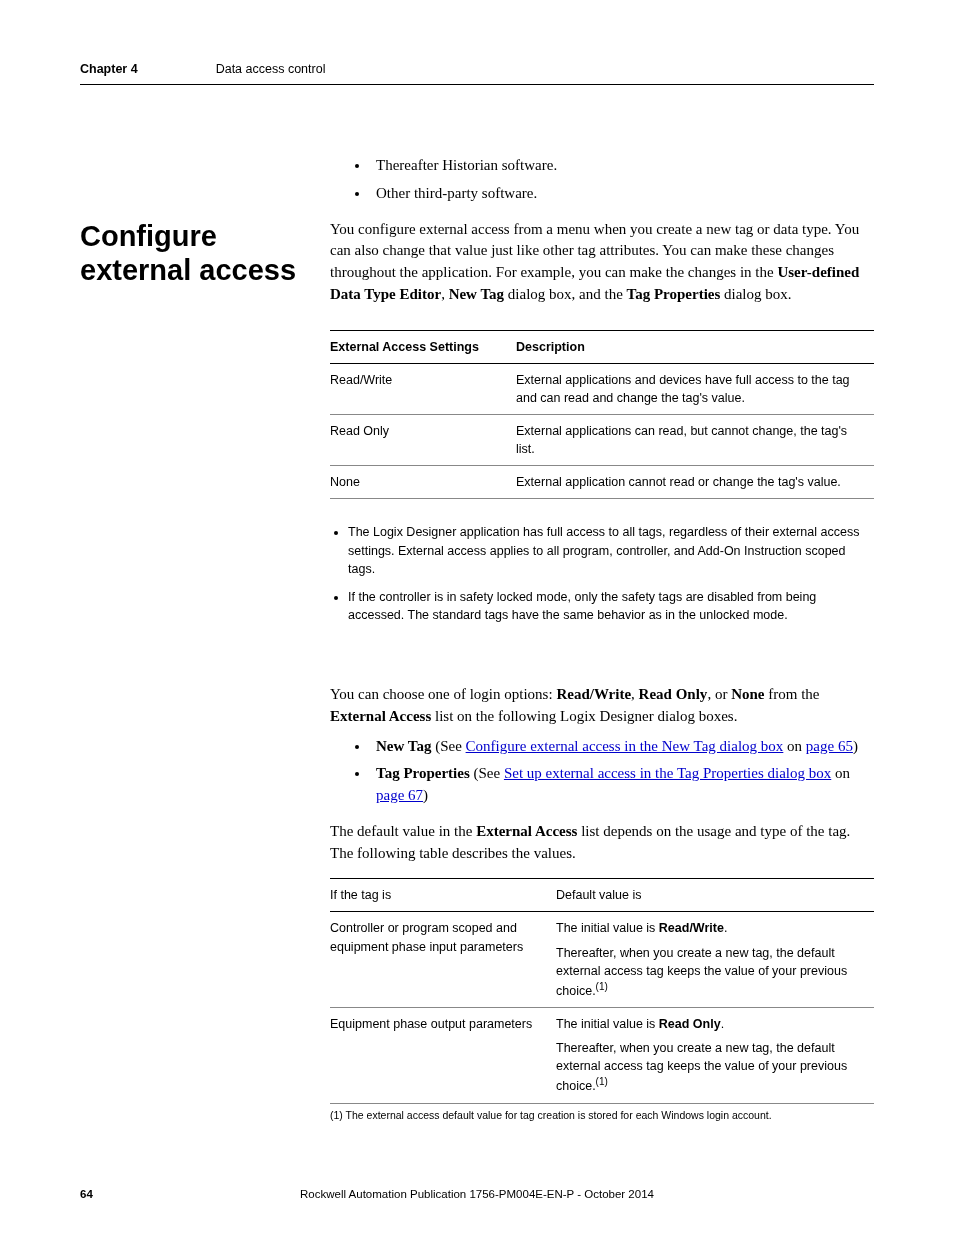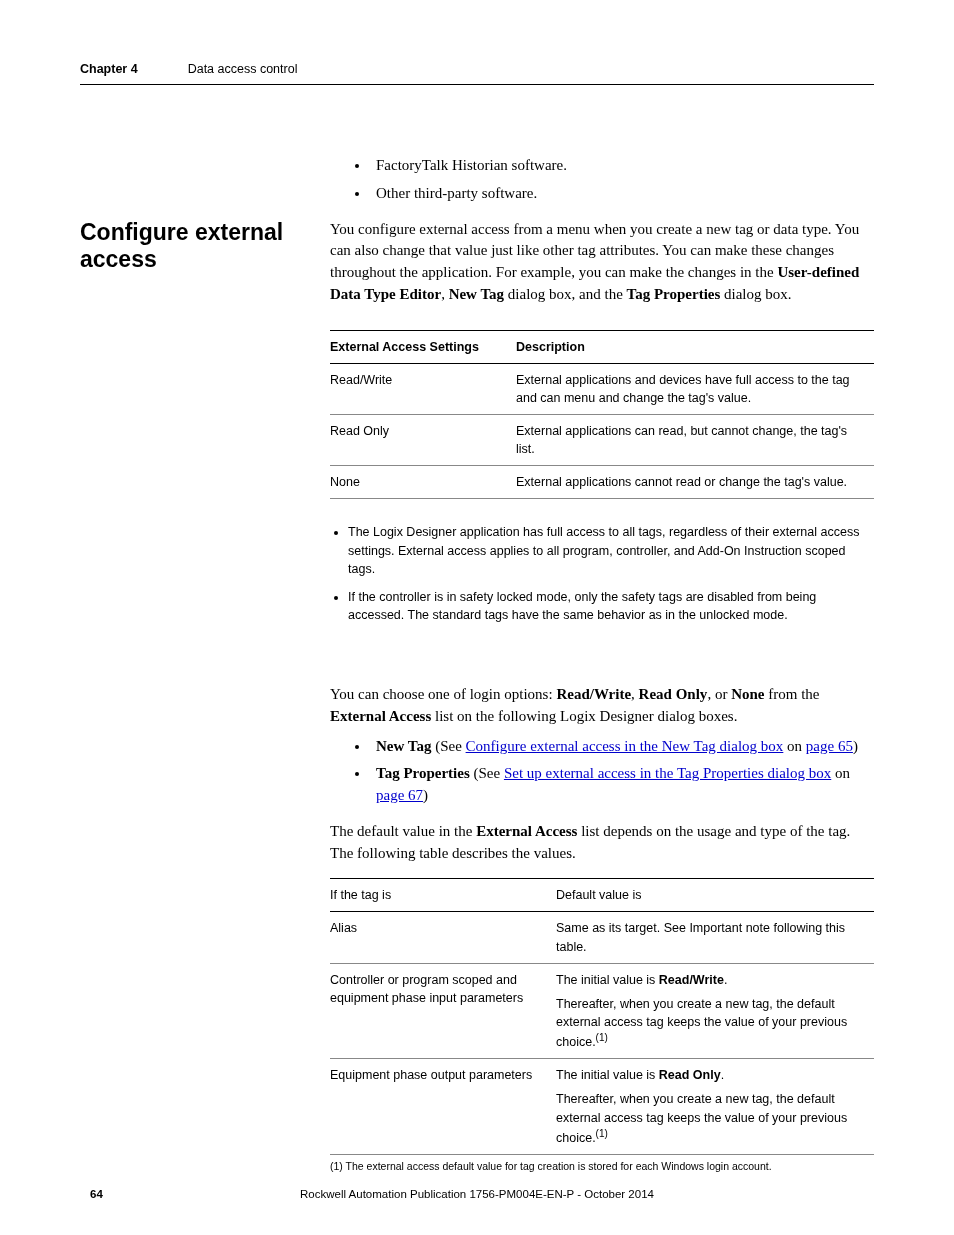--- a/index.html
+++ b/index.html
@@ -15,30 +15,31 @@
     font-size: 15px;
     line-height: 1.45;
   }
   .header {
     display: flex;
     align-items: flex-end;
     border-bottom: 1px solid #000;
     padding-bottom: 6px;
     margin-bottom: 70px;
     font-family: Arial, Helvetica, sans-serif;
+    gap: 28px;
   }
   .chapter-label { font-weight: bold; font-size: 12.5px; margin-right: 50px; }
   .chapter-title { font-size: 12.5px; }
   .two-col { display: flex; align-items: flex-start; }
   .side-heading {
     width: 250px;
     flex: 0 0 250px;
     font-family: Arial, Helvetica, sans-serif;
     font-weight: bold;
-    font-size: 23px;
+    font-size: 29px;
     line-height: 1.2;
   }
   .main-col { flex: 1; }
   ul.disc { list-style: disc; margin: 0 0 14px 0; padding-left: 40px; }
   ul.disc li { margin-bottom: 6px; padding-left: 6px; }
   p { margin: 0 0 8px 0; }
   .sans-table {
     width: 100%;
     border-collapse: collapse;
     font-family: Arial, Helvetica, sans-serif;
@@ -104,36 +105,36 @@
     margin-top: 4px;
   }
   .footer {
     position: absolute;
     bottom: 32px;
     left: 80px;
     right: 80px;
     font-family: Arial, Helvetica, sans-serif;
     font-size: 11.5px;
   }
-  .page-num { font-weight: bold; position: absolute; left: 10px; }
+  .page-num { font-weight: bold; position: absolute; left: 0; }
   .pub-line { text-align: center; }
   .indent-left { margin-left: 250px; }
   b, strong { font-weight: bold; }
 </style>
 </head>
 <body>
 
 <div class="header">
   <span class="chapter-label">Chapter 4</span>
   <span class="chapter-title">Data access control</span>
 </div>
 
 <div class="indent-left">
   <ul class="disc">
-    <li>FactoryTalk Historian software.</li>
+    <li>Thereafter Historian software.</li>
     <li>Other third-party software.</li>
   </ul>
 </div>
 
 <div class="two-col">
   <div class="side-heading">Configure external access</div>
   <div class="main-col">
     <p>
       <span>You configure external access from a menu when you create a new tag or data type. You can also change that value just like other tag attributes. You can make these changes throughout the application. For example, you can make the changes in the </span><b>User-defined Data Type Editor</b><span>, </span><b>New Tag</b><span> dialog box, and the </span><b>Tag Properties</b><span> dialog box.</span>
     </p>
@@ -144,29 +145,29 @@
   <table class="sans-table">
     <thead>
       <tr>
         <th class="col1">External Access Settings</th>
         <th>Description</th>
       </tr>
     </thead>
     <tbody>
       <tr>
         <td class="col1">Read/Write</td>
-        <td>External applications and devices have full access to the tag and can menu and change the tag's value.</td>
+        <td>External applications and devices have full access to the tag and can read and change the tag's value.</td>
       </tr>
       <tr>
         <td class="col1">Read Only</td>
         <td>External applications can read, but cannot change, the tag's list.</td>
       </tr>
       <tr>
         <td class="col1">None</td>
-        <td>External applications cannot read or change the tag's value.</td>
+        <td>External application cannot read or change the tag's value.</td>
       </tr>
     </tbody>
   </table>
 
   <div class="important-block">
     <ul class="important-list">
       <li>The Logix Designer application has full access to all tags, regardless of their external access settings. External access applies to all program, controller, and Add-On Instruction scoped tags.</li>
       <li>If the controller is in safety locked mode, only the safety tags are disabled from being accessed. The standard tags have the same behavior as in the unlocked mode.</li>
     </ul>
   </div>
@@ -191,24 +192,20 @@
 
   <table class="table2">
     <thead>
       <tr>
         <th class="col1">If the tag is</th>
         <th>Default value is</th>
       </tr>
     </thead>
     <tbody>
       <tr>
-        <td class="col1">Alias</td>
-        <td>Same as its target. See Important note following this table.</td>
-      </tr>
-      <tr>
         <td class="col1">Controller or program scoped and equipment phase input parameters</td>
         <td>
           <div class="tbl-inner-p"><span>The initial value is </span><b>Read/Write</b><span>.</span></div>
           <div><span>Thereafter, when you create a new tag, the default external access tag keeps the value of your previous choice.</span><span class="sup">(1)</span></div>
         </td>
       </tr>
       <tr>
         <td class="col1">Equipment phase output parameters</td>
         <td>
           <div class="tbl-inner-p"><span>The initial value is </span><b>Read Only</b><span>.</span></div>

